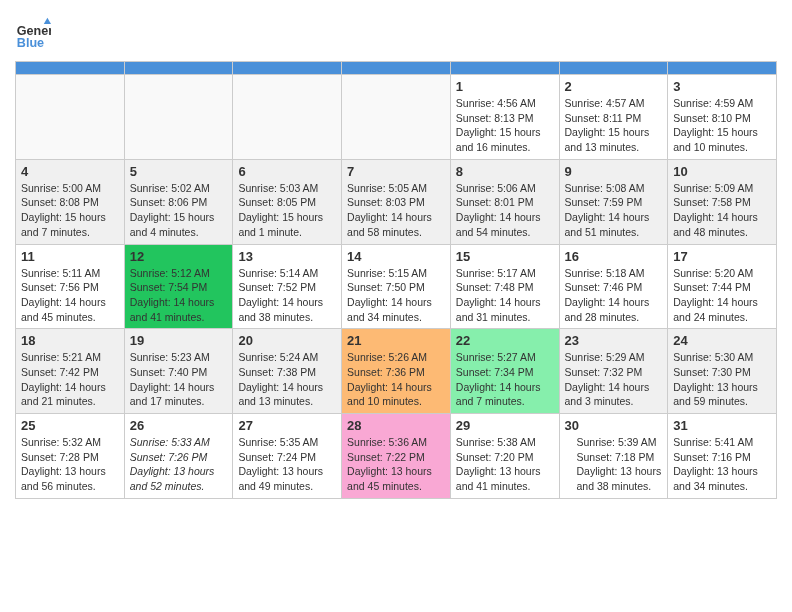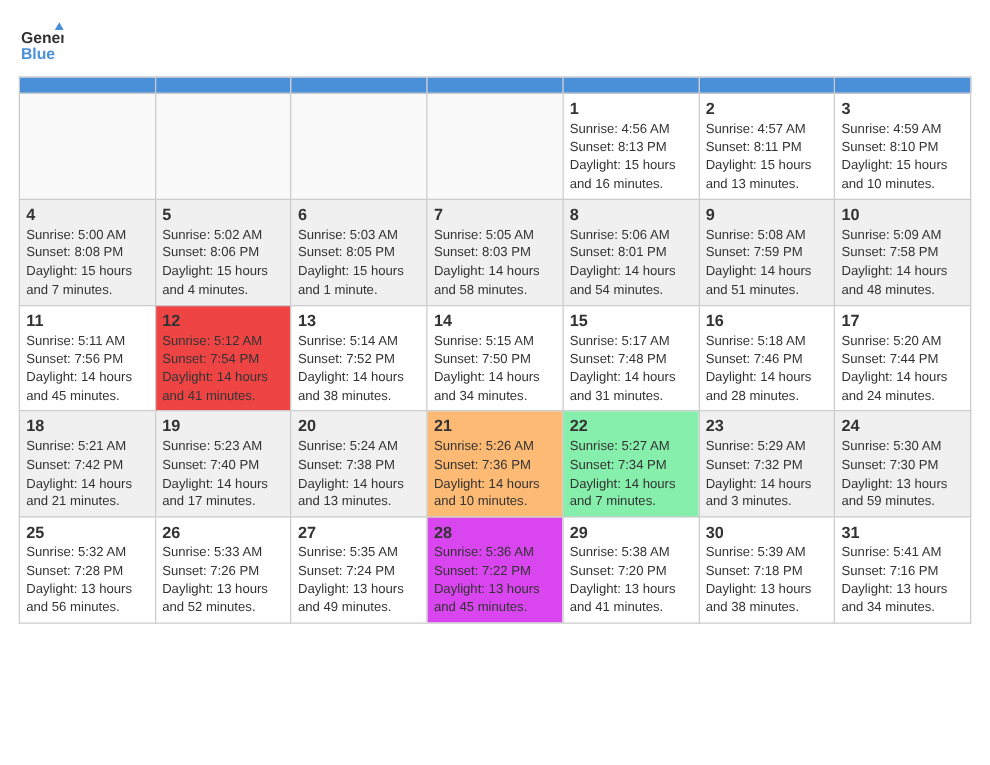--- a/index.html
+++ b/index.html
@@ -191,21 +191,21 @@
         </td>
       </tr>
       <tr>
         <td style="background: rgb(255, 255, 255);">
           <span class="day-num">11</span>
           <div class="day-info" style="white-space: pre-line;">Sunrise: 5:11 AM
 Sunset: 7:56 PM
 Daylight: 14 hours
 and 45 minutes.</div>
         </td>
-        <td style="background: #ef4444;">
+        <td style="background: #22c55e;">
           <span class="day-num">12</span>
           <div class="day-info" style="white-space: pre-line;">Sunrise: 5:12 AM
 Sunset: 7:54 PM
 Daylight: 14 hours
 and 41 minutes.</div>
         </td>
         <td style="background: rgb(255, 255, 255);">
           <span class="day-num">13</span>
           <div class="day-info" style="white-space: pre-line;">Sunrise: 5:14 AM
 Sunset: 7:52 PM
@@ -295,49 +295,49 @@
       <tr>
         <td style="background: rgb(255, 255, 255);">
           <span class="day-num">25</span>
           <div class="day-info" style="white-space: pre-line;">Sunrise: 5:32 AM
 Sunset: 7:28 PM
 Daylight: 13 hours
 and 56 minutes.</div>
         </td>
         <td style="background: rgb(255, 255, 255);">
           <span class="day-num">26</span>
-          <div class="day-info" style="white-space: pre-line;">Sunrise: 5:33 AM
+          <div class="day-info" style="white-space: pre-line; font-style: italic;">Sunrise: 5:33 AM
 Sunset: 7:26 PM
 Daylight: 13 hours
 and 52 minutes.</div>
         </td>
         <td style="background: rgb(255, 255, 255);">
           <span class="day-num">27</span>
           <div class="day-info" style="white-space: pre-line;">Sunrise: 5:35 AM
 Sunset: 7:24 PM
 Daylight: 13 hours
 and 49 minutes.</div>
         </td>
-        <td style="background: #d946ef;">
+        <td style="background: #f9a8d4;">
           <span class="day-num">28</span>
           <div class="day-info" style="white-space: pre-line;">Sunrise: 5:36 AM
 Sunset: 7:22 PM
 Daylight: 13 hours
 and 45 minutes.</div>
         </td>
         <td style="background: rgb(255, 255, 255); margin-top: 14px;">
           <span class="day-num">29</span>
           <div class="day-info" style="white-space: pre-line;">Sunrise: 5:38 AM
 Sunset: 7:20 PM
 Daylight: 13 hours
 and 41 minutes.</div>
         </td>
         <td style="background: rgb(255, 255, 255);">
           <span class="day-num">30</span>
-          <div class="day-info" style="white-space: pre-line;">Sunrise: 5:39 AM
+          <div class="day-info" style="white-space: pre-line; margin-left: 12px;">Sunrise: 5:39 AM
 Sunset: 7:18 PM
 Daylight: 13 hours
 and 38 minutes.</div>
         </td>
         <td style="background: rgb(255, 255, 255);">
           <span class="day-num">31</span>
           <div class="day-info" style="white-space: pre-line;">Sunrise: 5:41 AM
 Sunset: 7:16 PM
 Daylight: 13 hours
 and 34 minutes.</div>

